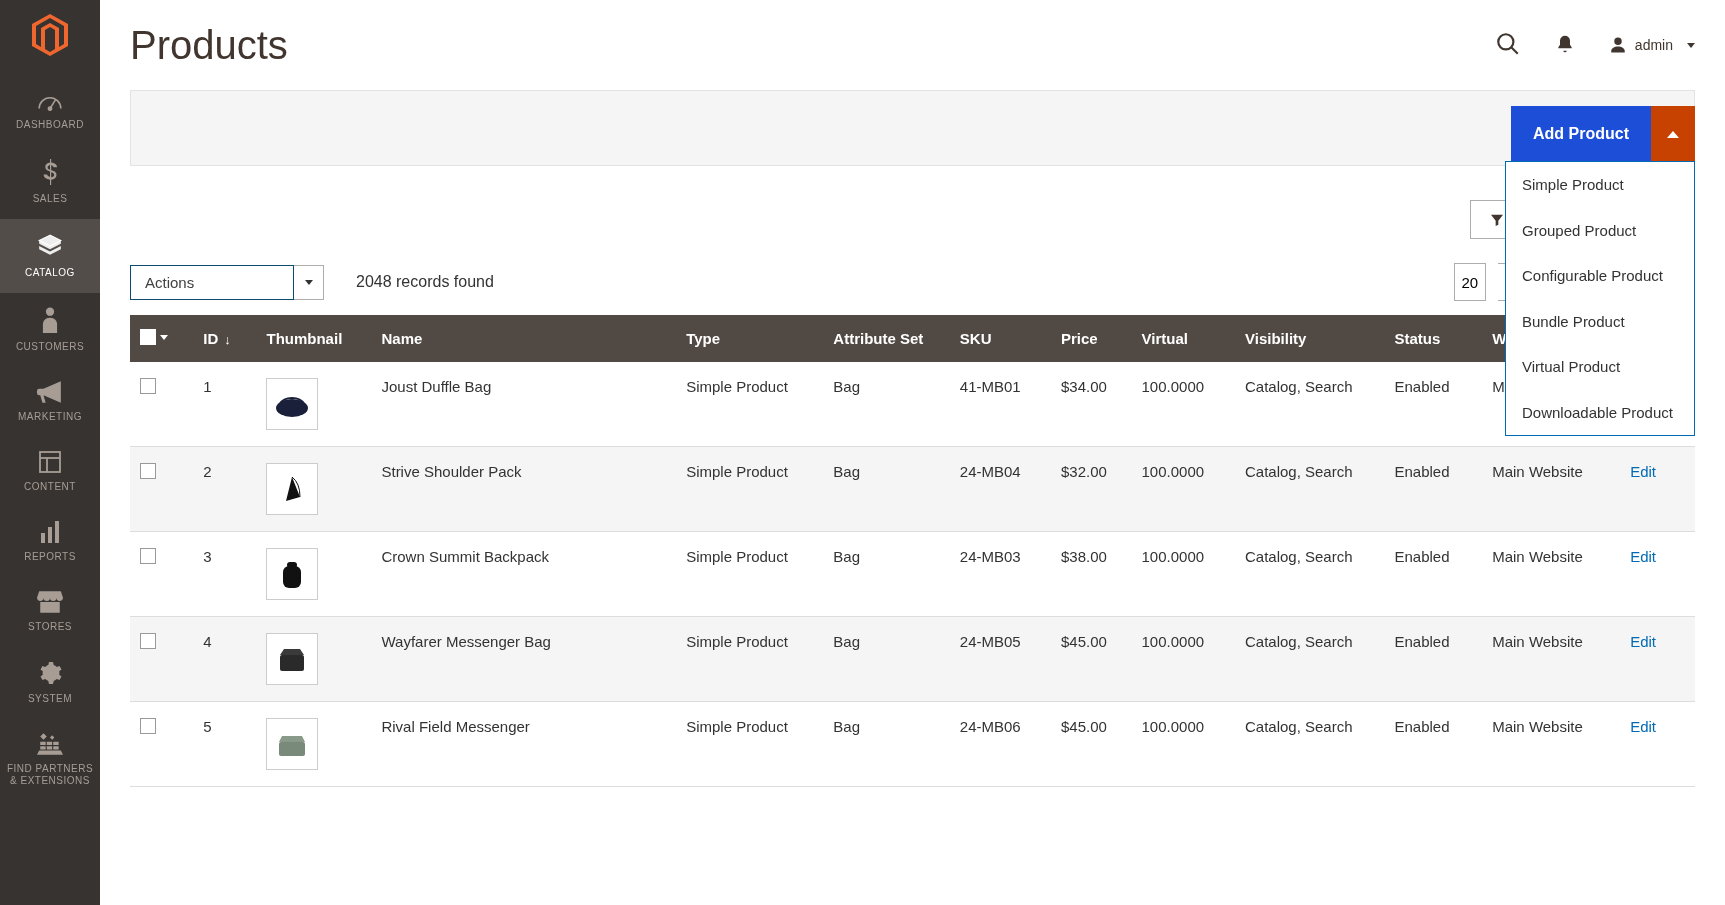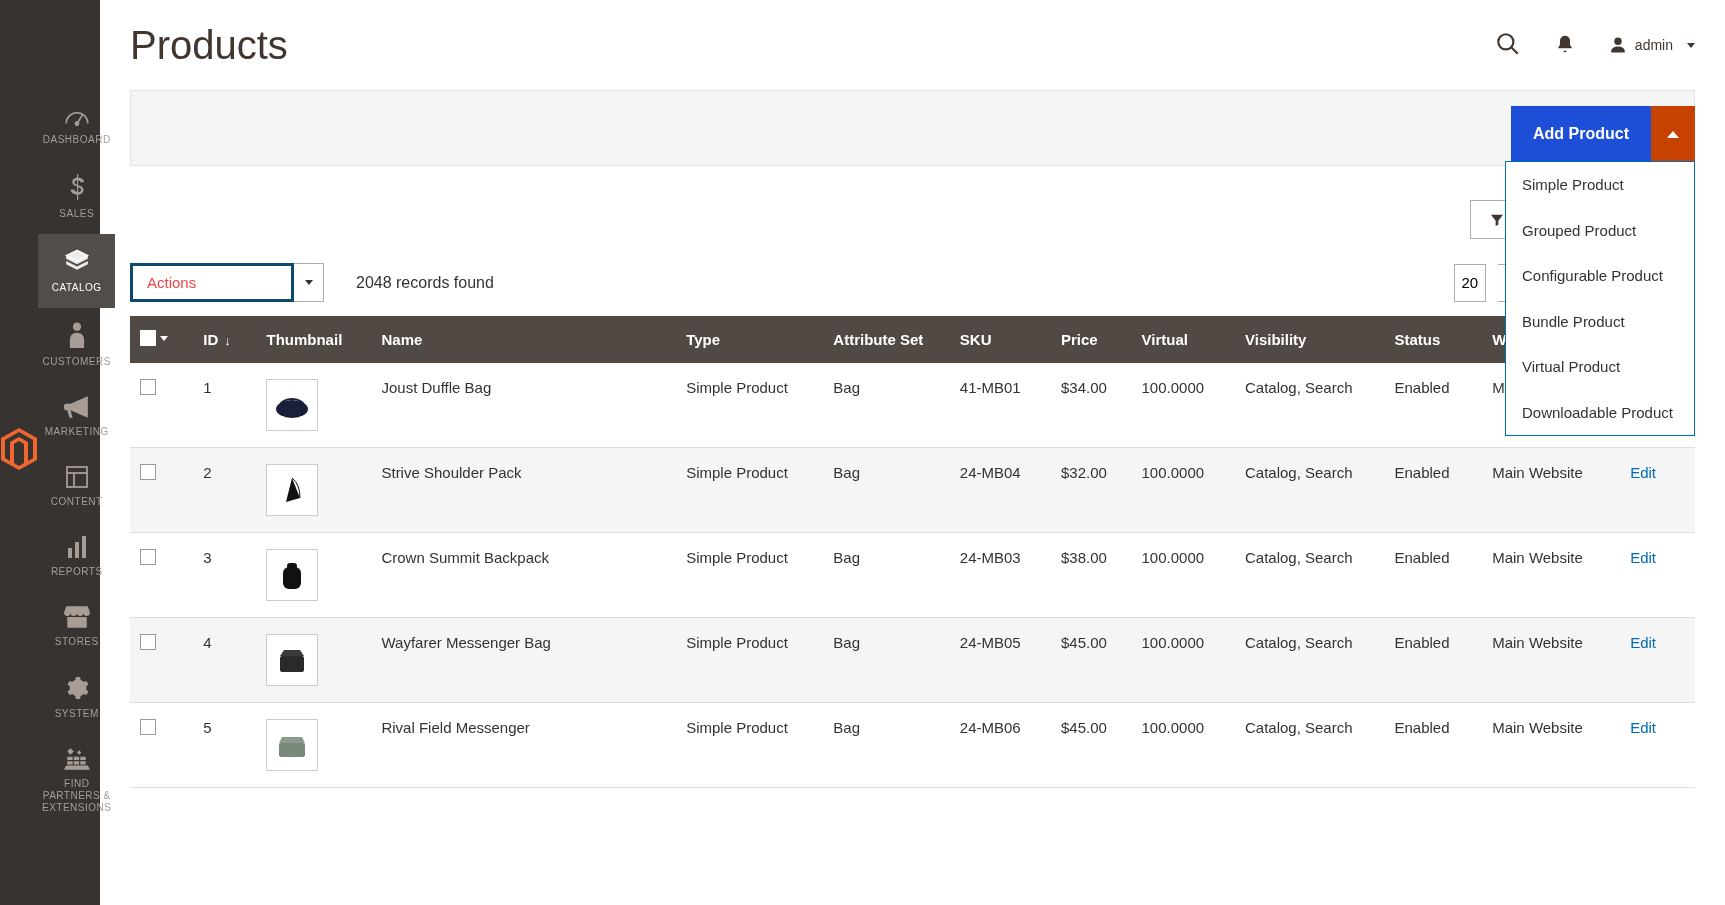--- a/index.html
+++ b/index.html
@@ -1,20 +1,20 @@
 <!DOCTYPE html>
 <html><head>
 <meta charset="utf-8">
 <style>
   * { box-sizing: border-box; margin: 0; padding: 0; }
   body { font-family: 'Helvetica Neue', Arial, sans-serif; font-size: 14px; color: #333; background: #fff; overflow-x: hidden; }
   .app { display: flex; min-height: 100vh; }
 
   
-  .sidebar { width: 100px; background: #373330; color: #a79d95; flex-shrink: 0; display: flex; align-items: center; padding-top: 14px; }
+  .sidebar { width: 100px; background: #373330; color: #a79d95; flex-shrink: 0; display: flex; flex-direction: column; align-items: center; padding-top: 14px; }
   .logo-wrap { margin-bottom: 18px; cursor: pointer; }
   .nav-item { width: 100%; text-align: center; padding: 14px 4px; cursor: pointer; font-size: 10px; letter-spacing: 0.5px; color: #a79d95; }
   .nav-item.active { background: #524d49; color: #fff; }
   .nav-icon { display: block; margin: 0 auto 6px; }
   .nav-label { display: block; line-height: 1.2; }
 
   
   .main { flex: 1; padding: 0 30px 30px; position: relative; }
 
   
@@ -39,21 +39,21 @@
 
   
   .grid-toolbar { display: flex; align-items: center; justify-content: flex-end; gap: 24px; margin-bottom: 24px; }
   .filters-btn { border: 1px solid #adadad; background: #fff; padding: 10px 18px; display: flex; align-items: center; gap: 8px; cursor: pointer; font-size: 15px; color: #41362f; font-weight: 600; }
   .view-chip { display: flex; align-items: center; gap: 10px; cursor: pointer; color: #41362f; font-size: 15px; }
 
   
   .grid-controls { display: flex; align-items: center; justify-content: space-between; margin-bottom: 14px; }
   .gc-left { display: flex; align-items: center; gap: 32px; }
   .actions-dd { display: flex; }
-  .actions-dd .sel { border: 3px solid #0c4a6e; padding: 8px 14px; width: 164px; font-size: 15px; color: #ef4444; }
+  .actions-dd .sel { border: 1px solid #0c4a6e; padding: 8px 14px; width: 164px; font-size: 15px; color: #404040; }
   .actions-dd .car { border: 1px solid #adadad; border-left: none; width: 30px; display: flex; align-items: center; justify-content: center; cursor: pointer; }
   .records-found { font-size: 16px; color: #333; }
   .gc-right { display: flex; align-items: center; gap: 12px; }
   .perpage-input { border: 1px solid #adadad; width: 32px; height: 38px; text-align: center; font-size: 15px; }
   .perpage-car { border: 1px solid #adadad; border-left: none; width: 30px; height: 38px; display: flex; align-items: center; justify-content: center; cursor: pointer; }
   .perpage-lbl { font-size: 15px; }
   .pager { display: flex; align-items: center; gap: 0; margin-left: 40px; }
   .pager-btn { border: 1px solid #adadad; width: 44px; height: 38px; background: #efefef; display: flex; align-items: center; justify-content: center; cursor: pointer; color: #888; font-size: 18px; }
 
   

